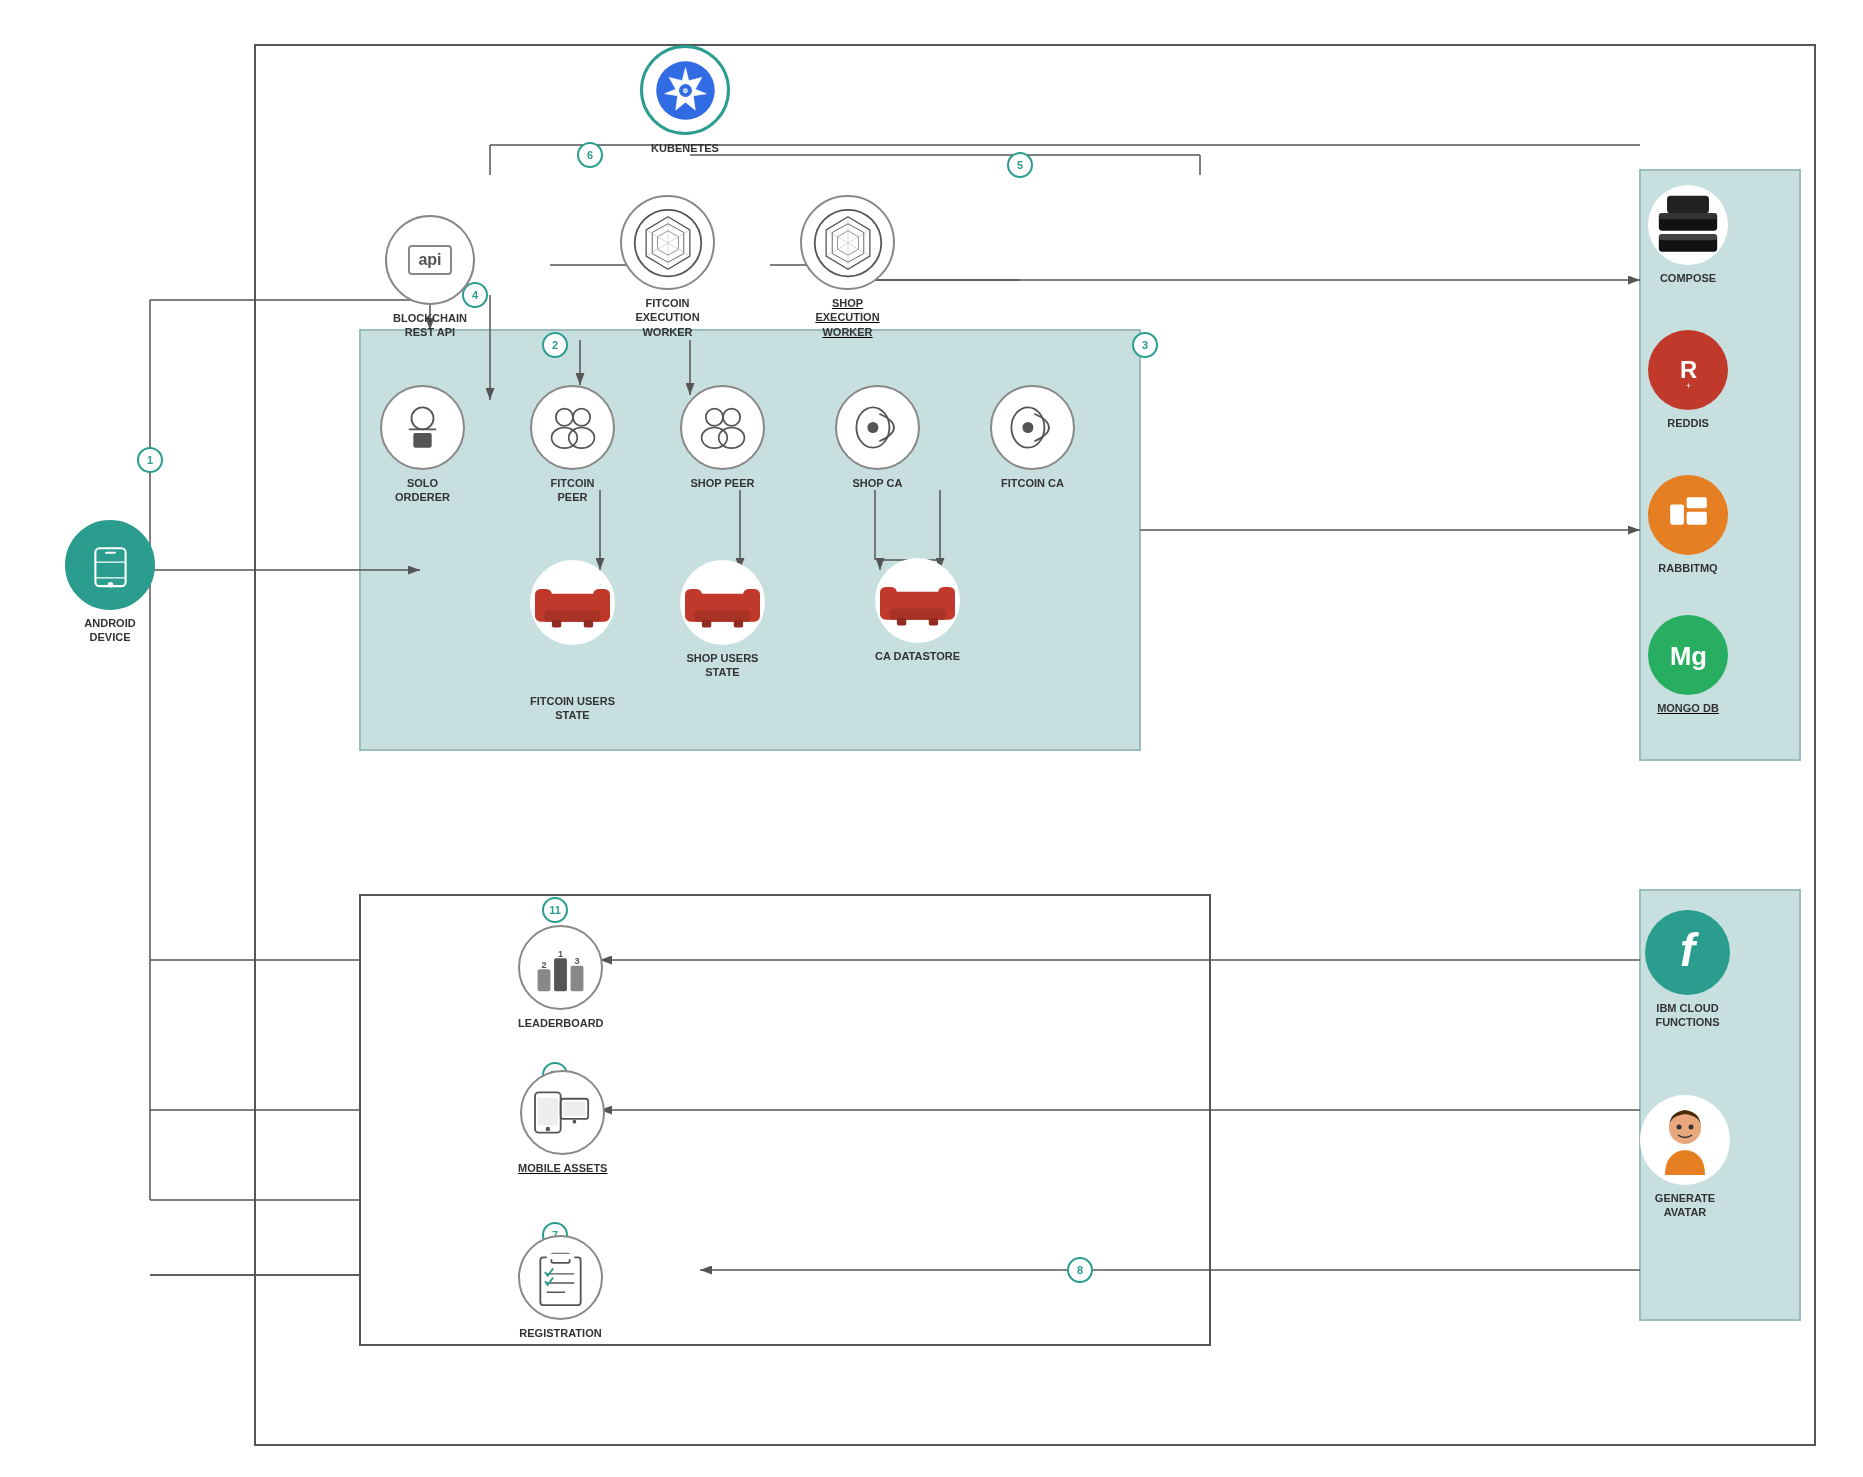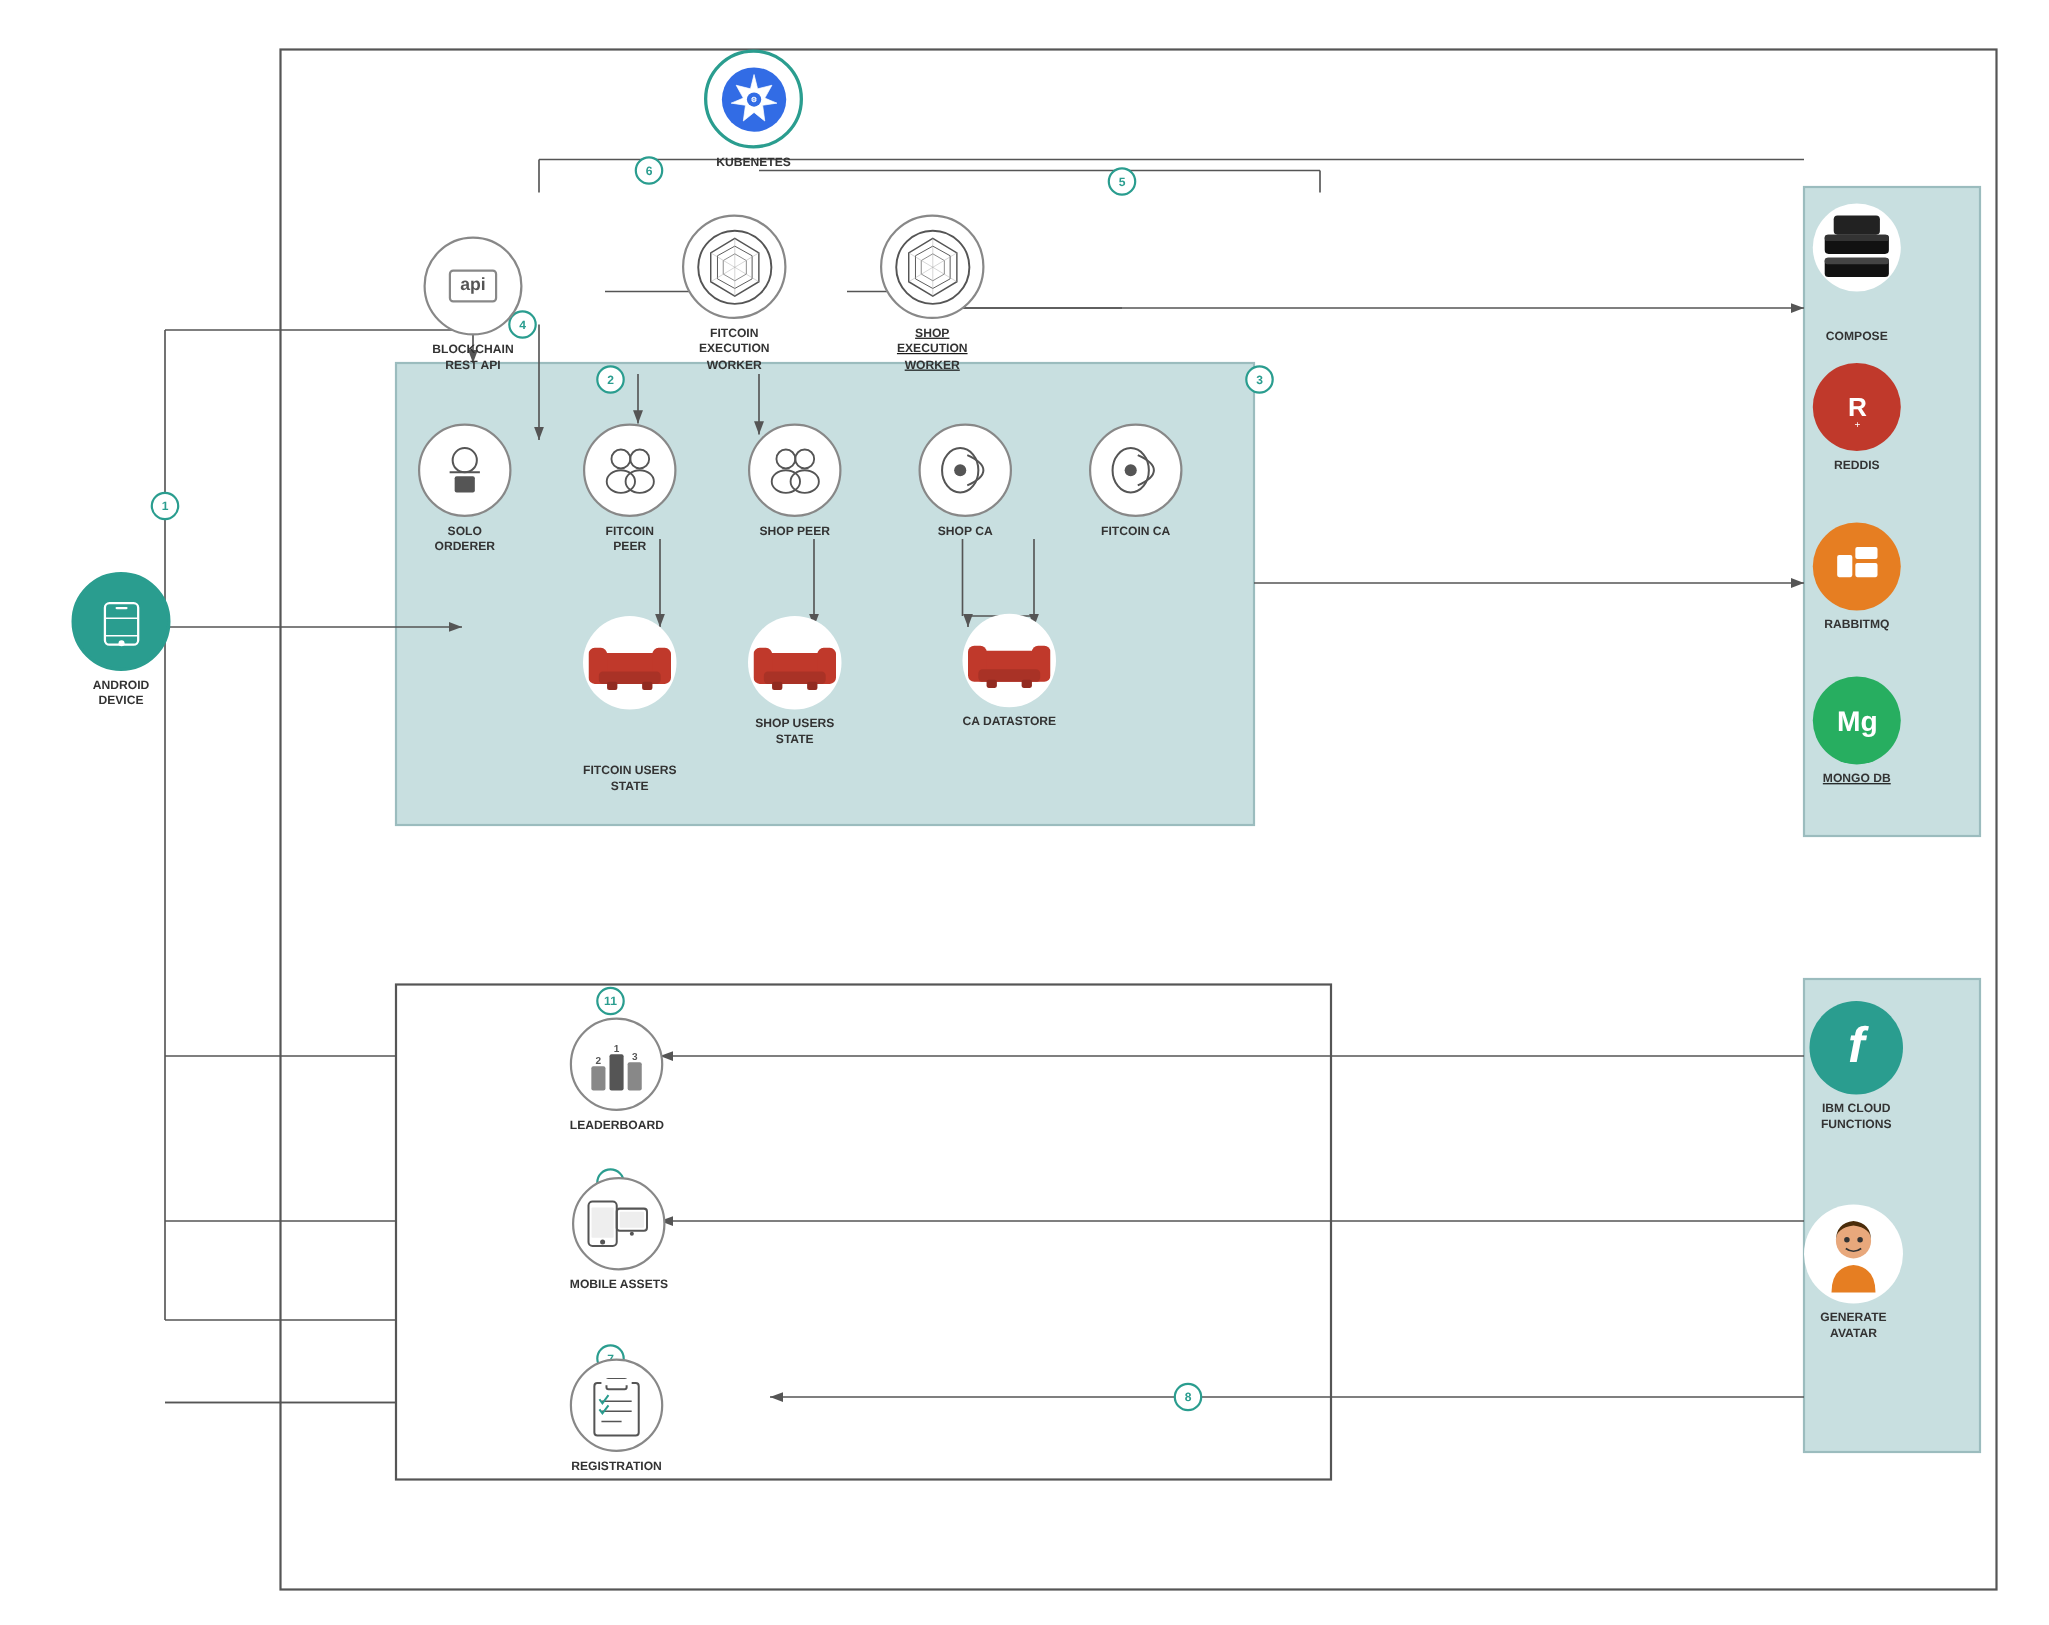--- a/index.html
+++ b/index.html
@@ -345,21 +345,21 @@
         <rect x="0" y="15" width="18" height="35" rx="6" fill="#c0392b"></rect>
         <rect x="62" y="15" width="18" height="35" rx="6" fill="#c0392b"></rect>
         <rect x="10" y="38" width="60" height="12" rx="4" fill="#a93226"></rect>
         <rect x="18" y="48" width="10" height="8" rx="2" fill="#922b21"></rect>
         <rect x="52" y="48" width="10" height="8" rx="2" fill="#922b21"></rect>
       </svg>
     </div>
     <div class="node-label">CA DATASTORE</div>
   </div>
 
-  <div class="node" style="top:185px; left:1648px;gap:28px;">
+  <div class="node" style="top:185px; left:1648px;">
     <div class="node-icon" style="width:80px;height:80px;border:none;">
       <svg viewBox="0 0 60 60" width="70" height="70">
         <rect x="5" y="20" width="50" height="15" rx="3" fill="#111"></rect>
         <rect x="5" y="20" width="50" height="5" rx="2" fill="#333"></rect>
         <rect x="5" y="38" width="50" height="15" rx="3" fill="#111"></rect>
         <rect x="5" y="38" width="50" height="5" rx="2" fill="#444"></rect>
         <rect x="12" y="5" width="36" height="15" rx="3" fill="#222"></rect>
       </svg>
     </div>
     <div class="node-label">COMPOSE</div>
@@ -433,21 +433,21 @@
         <rect x="23" y="20" width="14" height="36" rx="2" fill="#555"></rect>
         <rect x="41" y="28" width="14" height="28" rx="2" fill="#888"></rect>
         <text x="12" y="30" text-anchor="middle" fill="#555" font-size="10" font-weight="bold">2</text>
         <text x="30" y="18" text-anchor="middle" fill="#555" font-size="10" font-weight="bold">1</text>
         <text x="48" y="26" text-anchor="middle" fill="#555" font-size="10" font-weight="bold">3</text>
       </svg>
     </div>
     <div class="node-label">LEADERBOARD</div>
   </div>
 
-  <div class="node" style="top:1070px; left:518px;">
+  <div class="node" style="top:1070px; left:518px;text-decoration:underline;">
     <div class="node-icon" style="width:85px;height:85px;">
       <svg viewBox="0 0 70 60" width="65" height="55">
 
         <rect x="5" y="8" width="28" height="44" rx="4" fill="none" stroke="#555" stroke-width="2"></rect>
         <rect x="8" y="14" width="22" height="30" rx="1" fill="#eee"></rect>
         <circle cx="19" cy="48" r="2.5" fill="#555"></circle>
         <rect x="33" y="15" width="30" height="22" rx="3" fill="none" stroke="#555" stroke-width="2"></rect>
         <rect x="36" y="18" width="24" height="16" rx="1" fill="#eee"></rect>
         <circle cx="48" cy="40" r="2" fill="#555"></circle>
       </svg>

